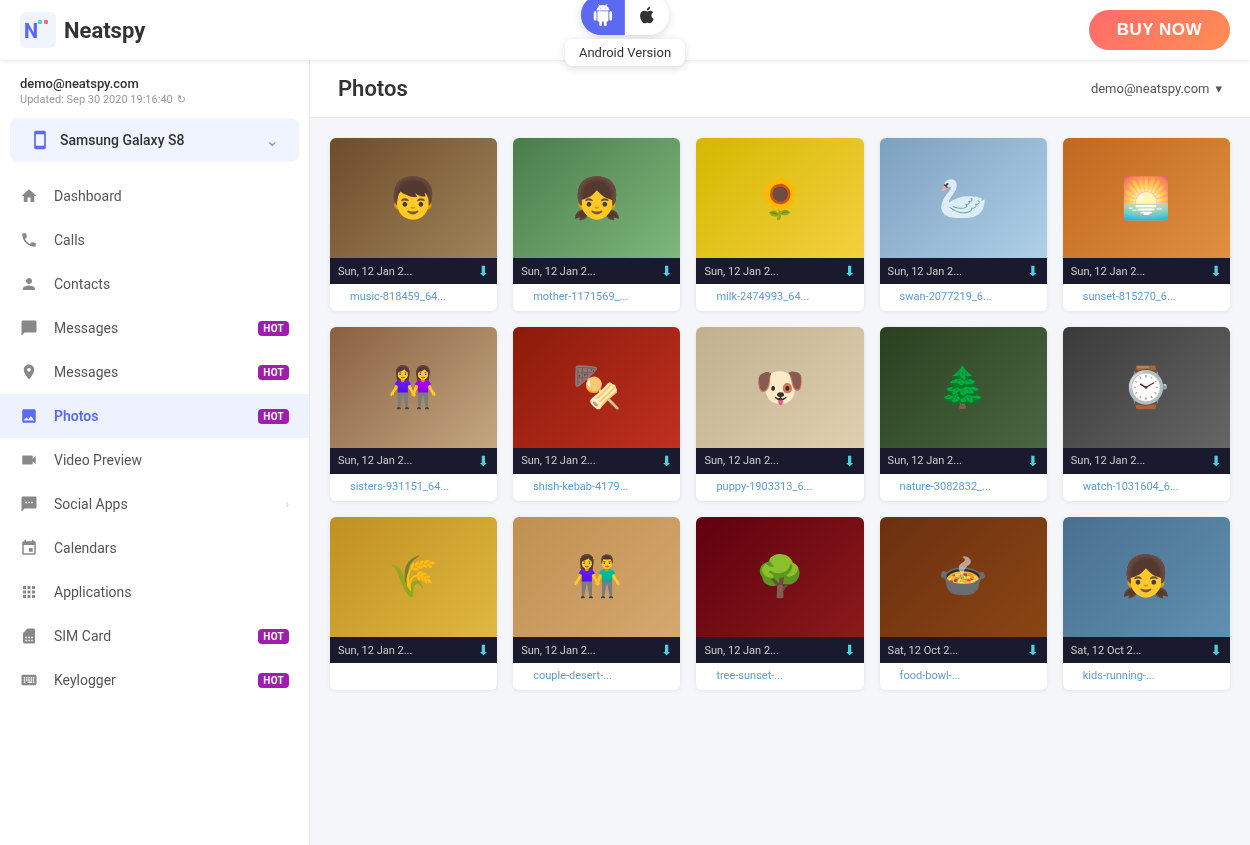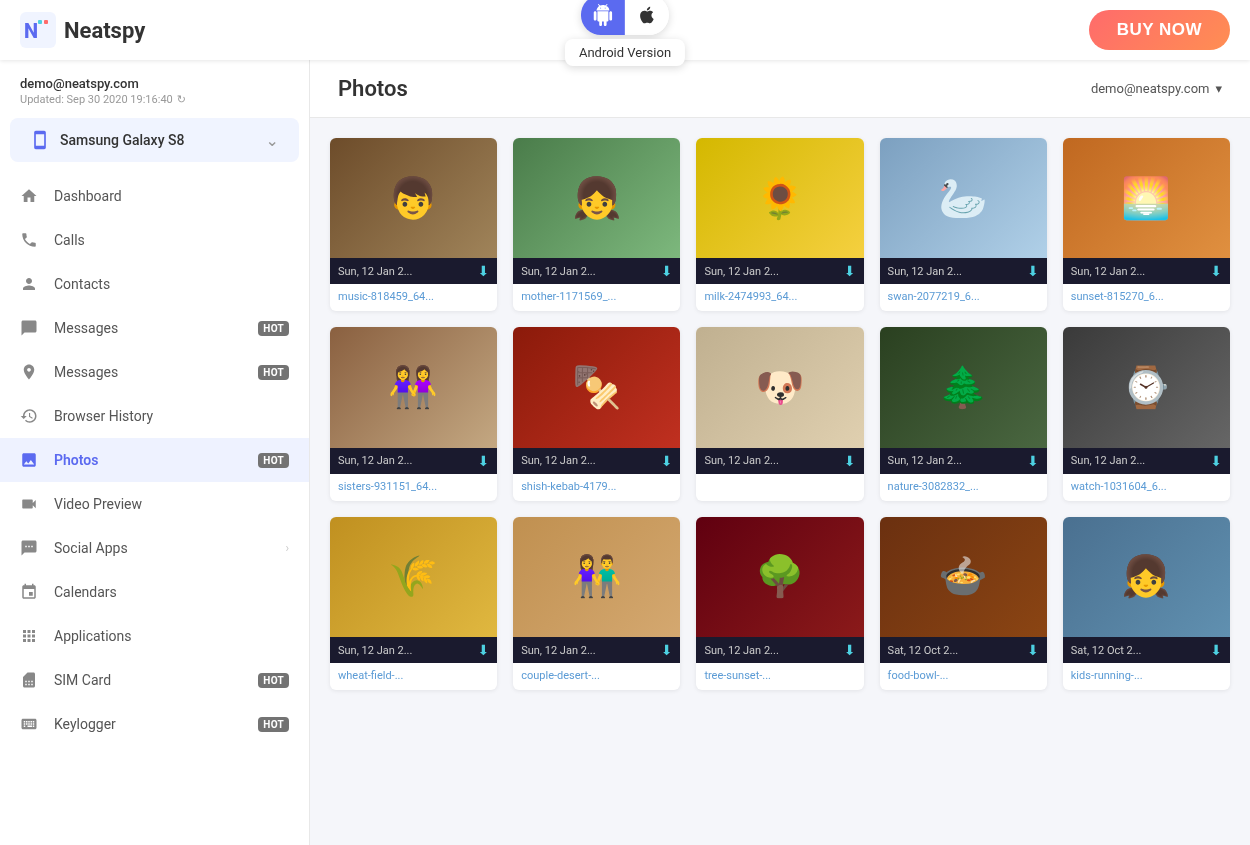--- a/index.html
+++ b/index.html
@@ -148,21 +148,21 @@
     }
     .nav-item .nav-label { flex: 1; }
     .badge {
       font-size: 10px;
       font-weight: 700;
       padding: 2px 5px;
       border-radius: 4px;
       color: #fff;
       letter-spacing: 0.3px;
     }
-    .badge-hot { background: #737373; }
+    .badge-hot { background: #a21caf; }
     .chevron-right {
       color: #ccc;
       font-size: 12px;
     }
 
     
     .content {
       flex: 1;
       display: flex;
       flex-direction: column;
@@ -231,21 +231,21 @@
     .photo-date {
       font-size: 11px;
       color: #ccc;
     }
     .download-icon {
       color: #4dd0e1;
       font-size: 14px;
       cursor: pointer;
     }
     .photo-filename {
-      padding: 6px 8px 8px;
+      padding: 6px 20px 8px;
       font-size: 11px;
       color: #5b9bd5;
       white-space: nowrap;
       overflow: hidden;
       text-overflow: ellipsis;
     }
   </style>
 </head>
 <body>
 
@@ -338,28 +338,20 @@
         </div>
         <div class="nav-item">
           <span style="width: 20px; display: flex; align-items: center; color: rgb(136, 136, 136);">
             <svg width="18" height="18" viewBox="0 0 24 24" fill="currentColor">
               <path d="M12 2C8.13 2 5 5.13 5 9c0 5.25 7 13 7 13s7-7.75 7-13c0-3.87-3.13-7-7-7zm0 9.5c-1.38 0-2.5-1.12-2.5-2.5s1.12-2.5 2.5-2.5 2.5 1.12 2.5 2.5-1.12 2.5-2.5 2.5z"></path>
             </svg>
           </span>
           <span class="nav-label">Messages</span>
           <span class="badge badge-hot">HOT</span>
         </div>
-        <div class="nav-item">
-          <span style="width: 20px; display: flex; align-items: center; color: rgb(136, 136, 136);">
-            <svg width="18" height="18" viewBox="0 0 24 24" fill="currentColor">
-              <path d="M13 3c-4.97 0-9 4.03-9 9H1l3.89 3.89.07.14L9 12H6c0-3.87 3.13-7 7-7s7 3.13 7 7-3.13 7-7 7c-1.93 0-3.68-.79-4.94-2.06l-1.42 1.42C8.27 19.99 10.51 21 13 21c4.97 0 9-4.03 9-9s-4.03-9-9-9zm-1 5v5l4.28 2.54.72-1.21-3.5-2.08V8H12z"></path>
-            </svg>
-          </span>
-          <span class="nav-label">Browser History</span>
-        </div>
         <div class="nav-item active">
           <span style="width: 20px; display: flex; align-items: center; color: rgb(91, 106, 240);">
             <svg width="18" height="18" viewBox="0 0 24 24" fill="currentColor">
               <path d="M21 19V5c0-1.1-.9-2-2-2H5c-1.1 0-2 .9-2 2v14c0 1.1.9 2 2 2h14c1.1 0 2-.9 2-2zM8.5 13.5l2.5 3.01L14.5 12l4.5 6H5l3.5-4.5z"></path>
             </svg>
           </span>
           <span class="nav-label">Photos</span>
           <span class="badge badge-hot">HOT</span>
         </div>
         <div class="nav-item">
@@ -498,20 +490,21 @@
     <div class="photo-filename">shish-kebab-4179...</div>
   </div>
           <div class="photo-card">
     <div class="photo-img-wrapper" style="background: linear-gradient(135deg, #c0b090, #e0d0b0);">
       <div class="photo-placeholder" style="font-size:40px;">🐶</div>
     </div>
     <div class="photo-bar">
       <span class="photo-date">Sun, 12 Jan 2...</span>
       <span class="download-icon">⬇</span>
     </div>
+    <div class="photo-filename">puppy-1903313_6...</div>
   </div>
           <div class="photo-card">
     <div class="photo-img-wrapper" style="background: linear-gradient(135deg, #2a4020, #4a6741);">
       <div class="photo-placeholder" style="font-size:40px;">🌲</div>
     </div>
     <div class="photo-bar">
       <span class="photo-date">Sun, 12 Jan 2...</span>
       <span class="download-icon">⬇</span>
     </div>
     <div class="photo-filename">nature-3082832_...</div>
@@ -527,21 +520,20 @@
     <div class="photo-filename">watch-1031604_6...</div>
   </div>
           <div class="photo-card">
     <div class="photo-img-wrapper" style="background: linear-gradient(135deg, #c09020, #e0b840);">
       <div class="photo-placeholder" style="font-size:40px;">🌾</div>
     </div>
     <div class="photo-bar">
       <span class="photo-date">Sun, 12 Jan 2...</span>
       <span class="download-icon">⬇</span>
     </div>
-    <div class="photo-filename">wheat-field-...</div>
   </div>
           <div class="photo-card">
     <div class="photo-img-wrapper" style="background: linear-gradient(135deg, #c09050, #d4a870);">
       <div class="photo-placeholder" style="font-size:40px;">👫</div>
     </div>
     <div class="photo-bar">
       <span class="photo-date">Sun, 12 Jan 2...</span>
       <span class="download-icon">⬇</span>
     </div>
     <div class="photo-filename">couple-desert-...</div>

